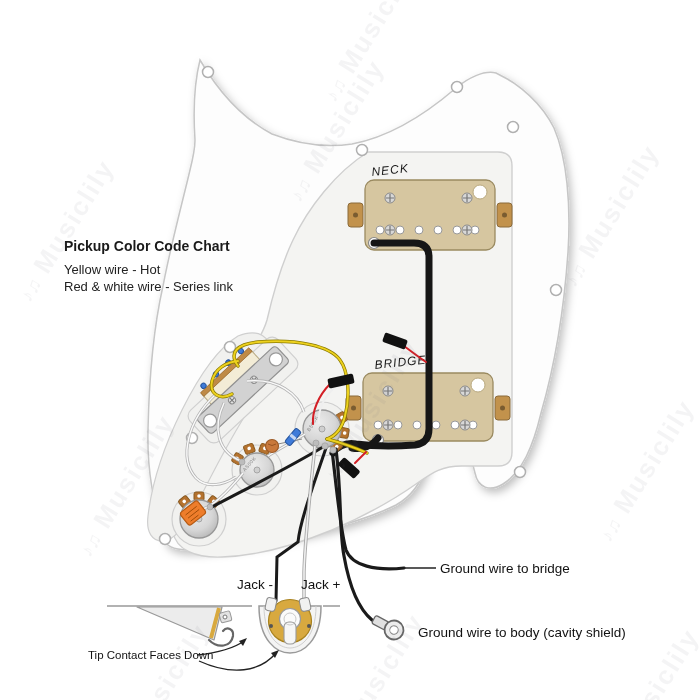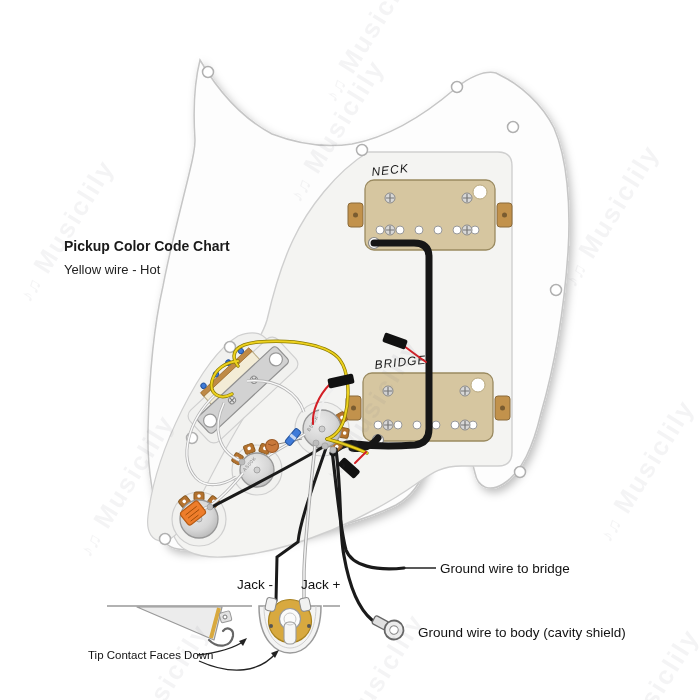--- a/index.html
+++ b/index.html
@@ -333,20 +333,21 @@
     <path d="M 197,655 C 216,653 233,649 244,641"></path>
     <path d="M 199,661 C 232,676 260,672 276,653"></path>
     <path d="M 247,638 L 239,641 L 243,646 Z" fill="#222" stroke="none"></path>
     <path d="M 279,650 L 271,653 L 275,658 Z" fill="#222" stroke="none"></path>
   </g>
 </svg>
 
   <div id="color-chart">
     <p class="cc-title">Pickup Color Code Chart</p>
     <p class="cc-line">Yellow wire - Hot</p>
+    <p class="cc-line">Red &amp; white wire - Series link</p>
   </div>
 
   <div id="wm-layer">
     <div class="wm"><span class="note">♪♫</span> <span>Musiclily</span></div>
     <div class="wm"><span class="note">♪♫</span> <span>Musiclily</span></div>
     <div class="wm"> <span>Musiclily</span></div>
     <div class="wm"><span class="note">♪♫</span> <span>Musiclily</span></div>
     <div class="wm"><span class="note">♪♫</span> <span>Musiclily</span></div>
     <div class="wm"> <span>Musiclily</span></div>
     <div class="wm"><span class="note">♪♫</span> <span>Musiclily</span></div>

